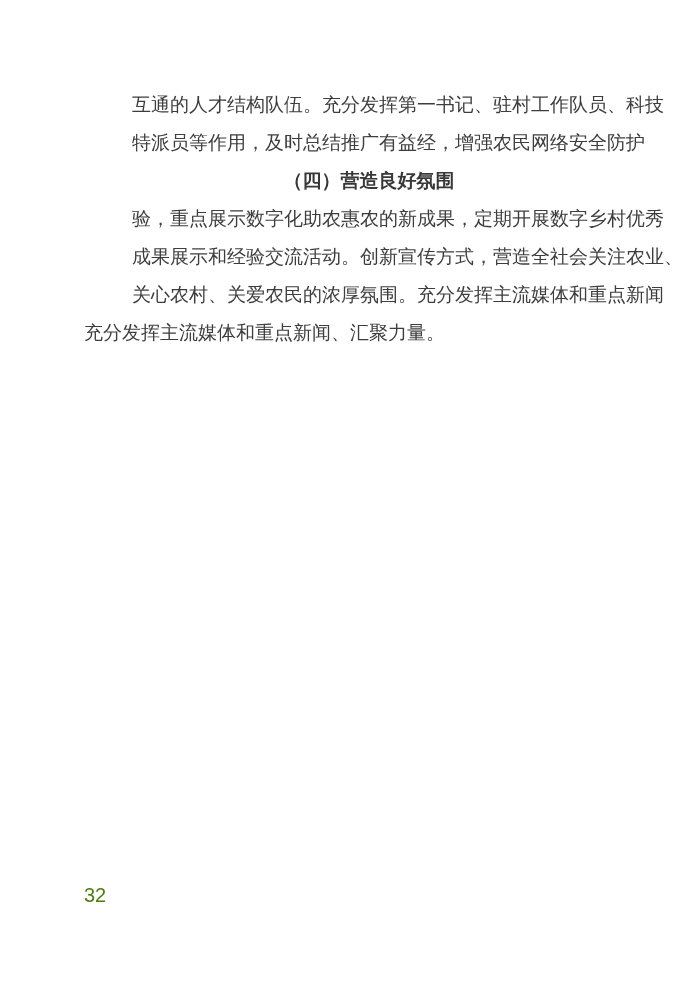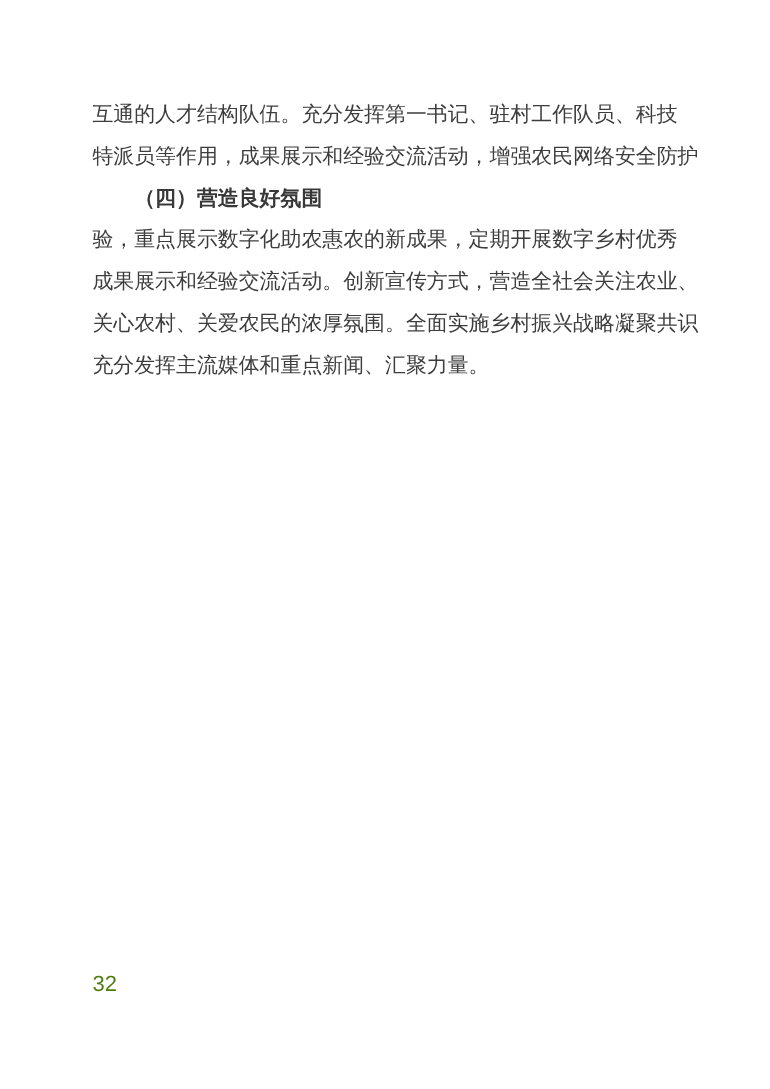--- a/index.html
+++ b/index.html
@@ -26,23 +26,25 @@
     line-height: 38px;
   }
   .line {
     height: 38px;
     white-space: nowrap;
   }
   .line.justify {
     text-align: justify;
     text-align-last: justify;
     text-justify: inter-character;
+    margin-left: 48px;
   }
   .line.indent {
     text-indent: 38px;
+    text-align: center;
   }
   .line.heading {
     font-weight: 600;
     color: #383838;
   }
   .page-number {
     position: absolute;
     left: 84px;
     top: 884px;
     font-size: 20px;
@@ -50,21 +52,21 @@
     color: #4d7c0f;
     font-family: Liberation Sans, sans-serif;
   }
 </style>
 </head>
 <body>
 
 <div class="page">
   <div class="content">
       <div class="line justify">互通的人才结构队伍。充分发挥第一书记、驻村工作队员、科技</div>
-      <div class="line justify">特派员等作用，成果展示和经验交流活动，增强农民网络安全防护</div>
+      <div class="line justify">特派员等作用，及时总结推广有益经，增强农民网络安全防护</div>
       <div class="line heading indent">（四）营造良好氛围</div>
       <div class="line justify">验，重点展示数字化助农惠农的新成果，定期开展数字乡村优秀</div>
       <div class="line justify">成果展示和经验交流活动。创新宣传方式，营造全社会关注农业、</div>
-      <div class="line justify">关心农村、关爱农民的浓厚氛围。全面实施乡村振兴战略凝聚共识</div>
+      <div class="line justify">关心农村、关爱农民的浓厚氛围。充分发挥主流媒体和重点新闻</div>
       <div class="line">充分发挥主流媒体和重点新闻、汇聚力量。</div>
     </div>
   <div class="page-number">32</div>
 </div>
 
 </body></html>

